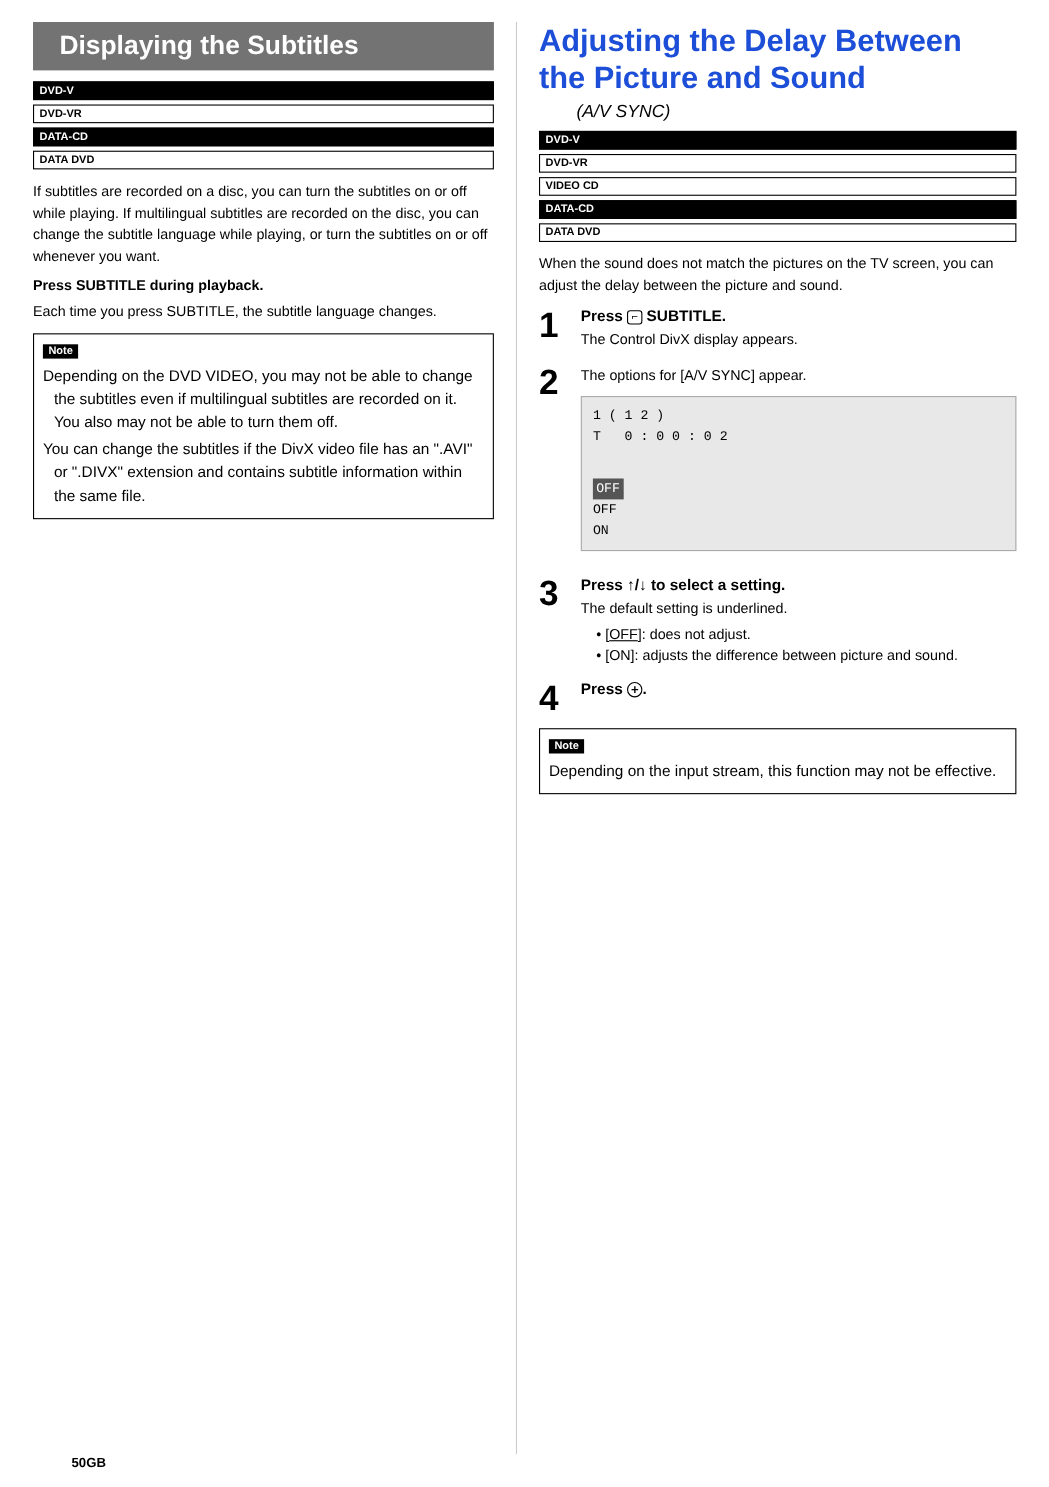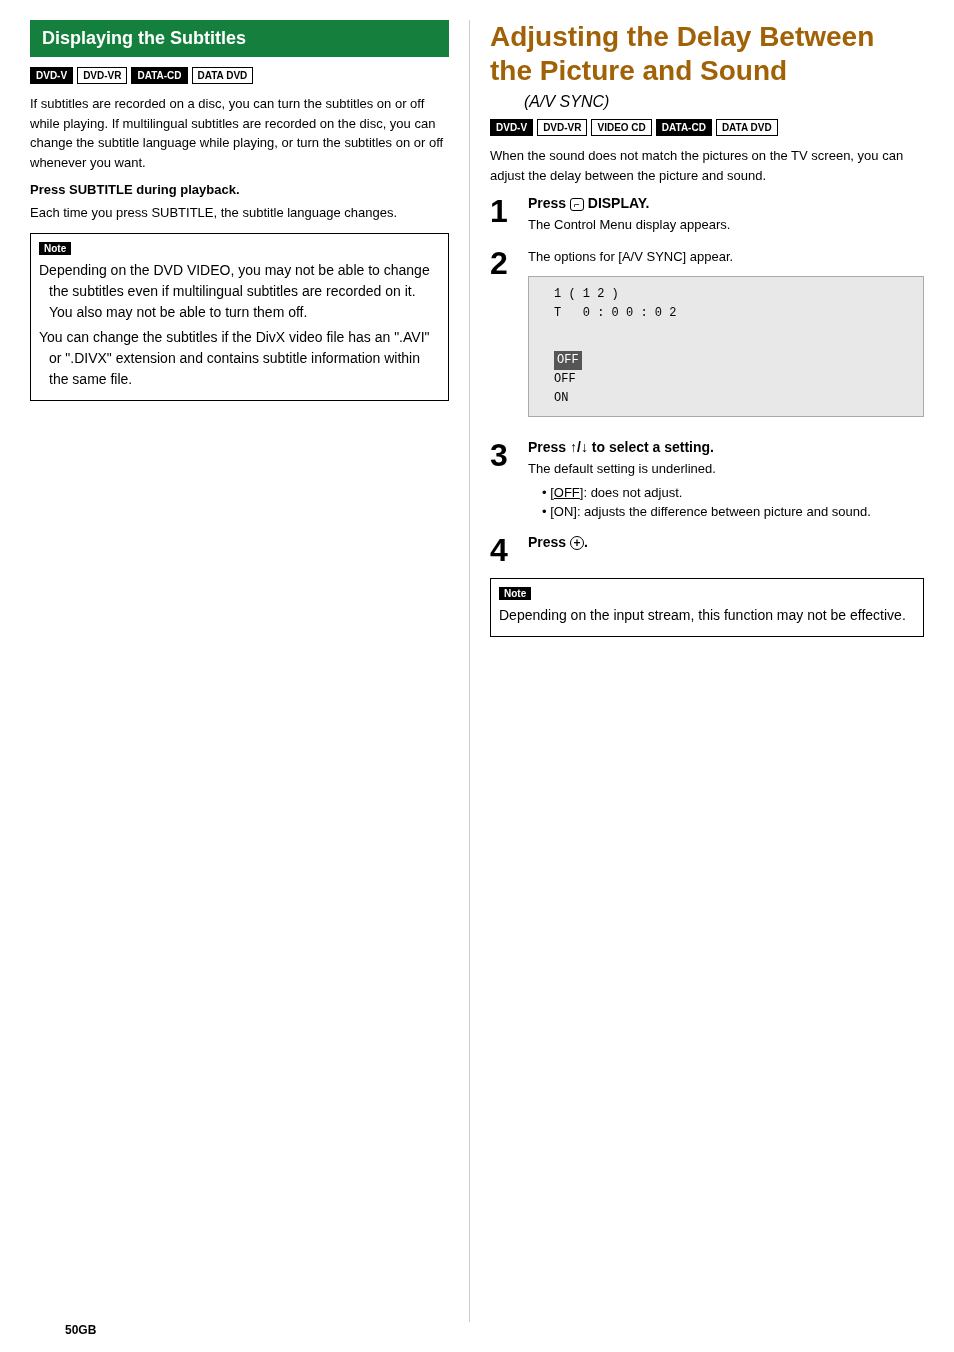--- a/index.html
+++ b/index.html
@@ -26,42 +26,43 @@
     .left-col {
       width: 440px;
       padding-right: 20px;
       border-right: 1px solid #ccc;
     }
     .right-col {
       flex: 1;
       padding-left: 20px;
     }
     .section-title {
-      background: #15803d;
+      background: #737373;
       color: #fff;
-      font-size: 18px;
-      font-weight: bold;
-      padding: 8px 12px;
+      font-size: 24px;
+      font-weight: bold;
+      padding: 8px 24px;
       margin-bottom: 10px;
       display: inline-block;
       width: 100%;
     }
     .section-title-large {
       background: #fff;
-      color: #a16207;
+      color: #1d4ed8;
       font-size: 28px;
       font-weight: bold;
       margin-bottom: 6px;
       line-height: 1.2;
     }
     .badges {
       display: flex;
       gap: 4px;
       margin-bottom: 10px;
       flex-wrap: wrap;
+      flex-direction: column;
     }
     .badge {
       font-size: 10px;
       font-weight: bold;
       padding: 2px 5px;
       border: 1px solid #000;
       color: #000;
       white-space: nowrap;
     }
     .badge-filled {
@@ -126,21 +127,21 @@
     .av-sync-title {
       font-size: 16px;
       font-weight: normal;
       font-style: italic;
       margin-bottom: 8px;
       margin-left: 34px;
     }
     .screen-mockup {
       border: 1px solid #aaa;
       background: #e8e8e8;
-      padding: 8px 25px;
+      padding: 8px 10px;
       margin: 10px 0;
       font-family: 'Courier New', monospace;
       font-size: 12px;
       line-height: 1.6;
       position: relative;
     }
     .screen-row {
       display: flex;
       justify-content: space-between;
     }
@@ -261,23 +262,23 @@
         <span class="badge badge-filled">DATA-CD</span>
         <span class="badge">DATA DVD</span>
       </div>
 
       <p class="body-text">When the sound does not match the pictures on the TV screen, you can adjust the delay between the picture and sound.</p>
 
       <div class="step">
         <div class="step-number">1</div>
         <div class="step-content">
           <p class="step-title">
-            Press <span class="icon-display">⌐</span> <strong>DISPLAY.</strong>
+            Press <span class="icon-display">⌐</span> <strong>SUBTITLE.</strong>
           </p>
-          <p class="step-desc">The Control Menu display appears.</p>
+          <p class="step-desc">The Control DivX display appears.</p>
         </div>
       </div>
 
       <div class="step">
         <div class="step-number">2</div>
         <div class="step-content">
           <p class="step-desc">The options for [A/V SYNC] appear.</p>
 
           <div class="screen-mockup">
             <div class="screen-row">

